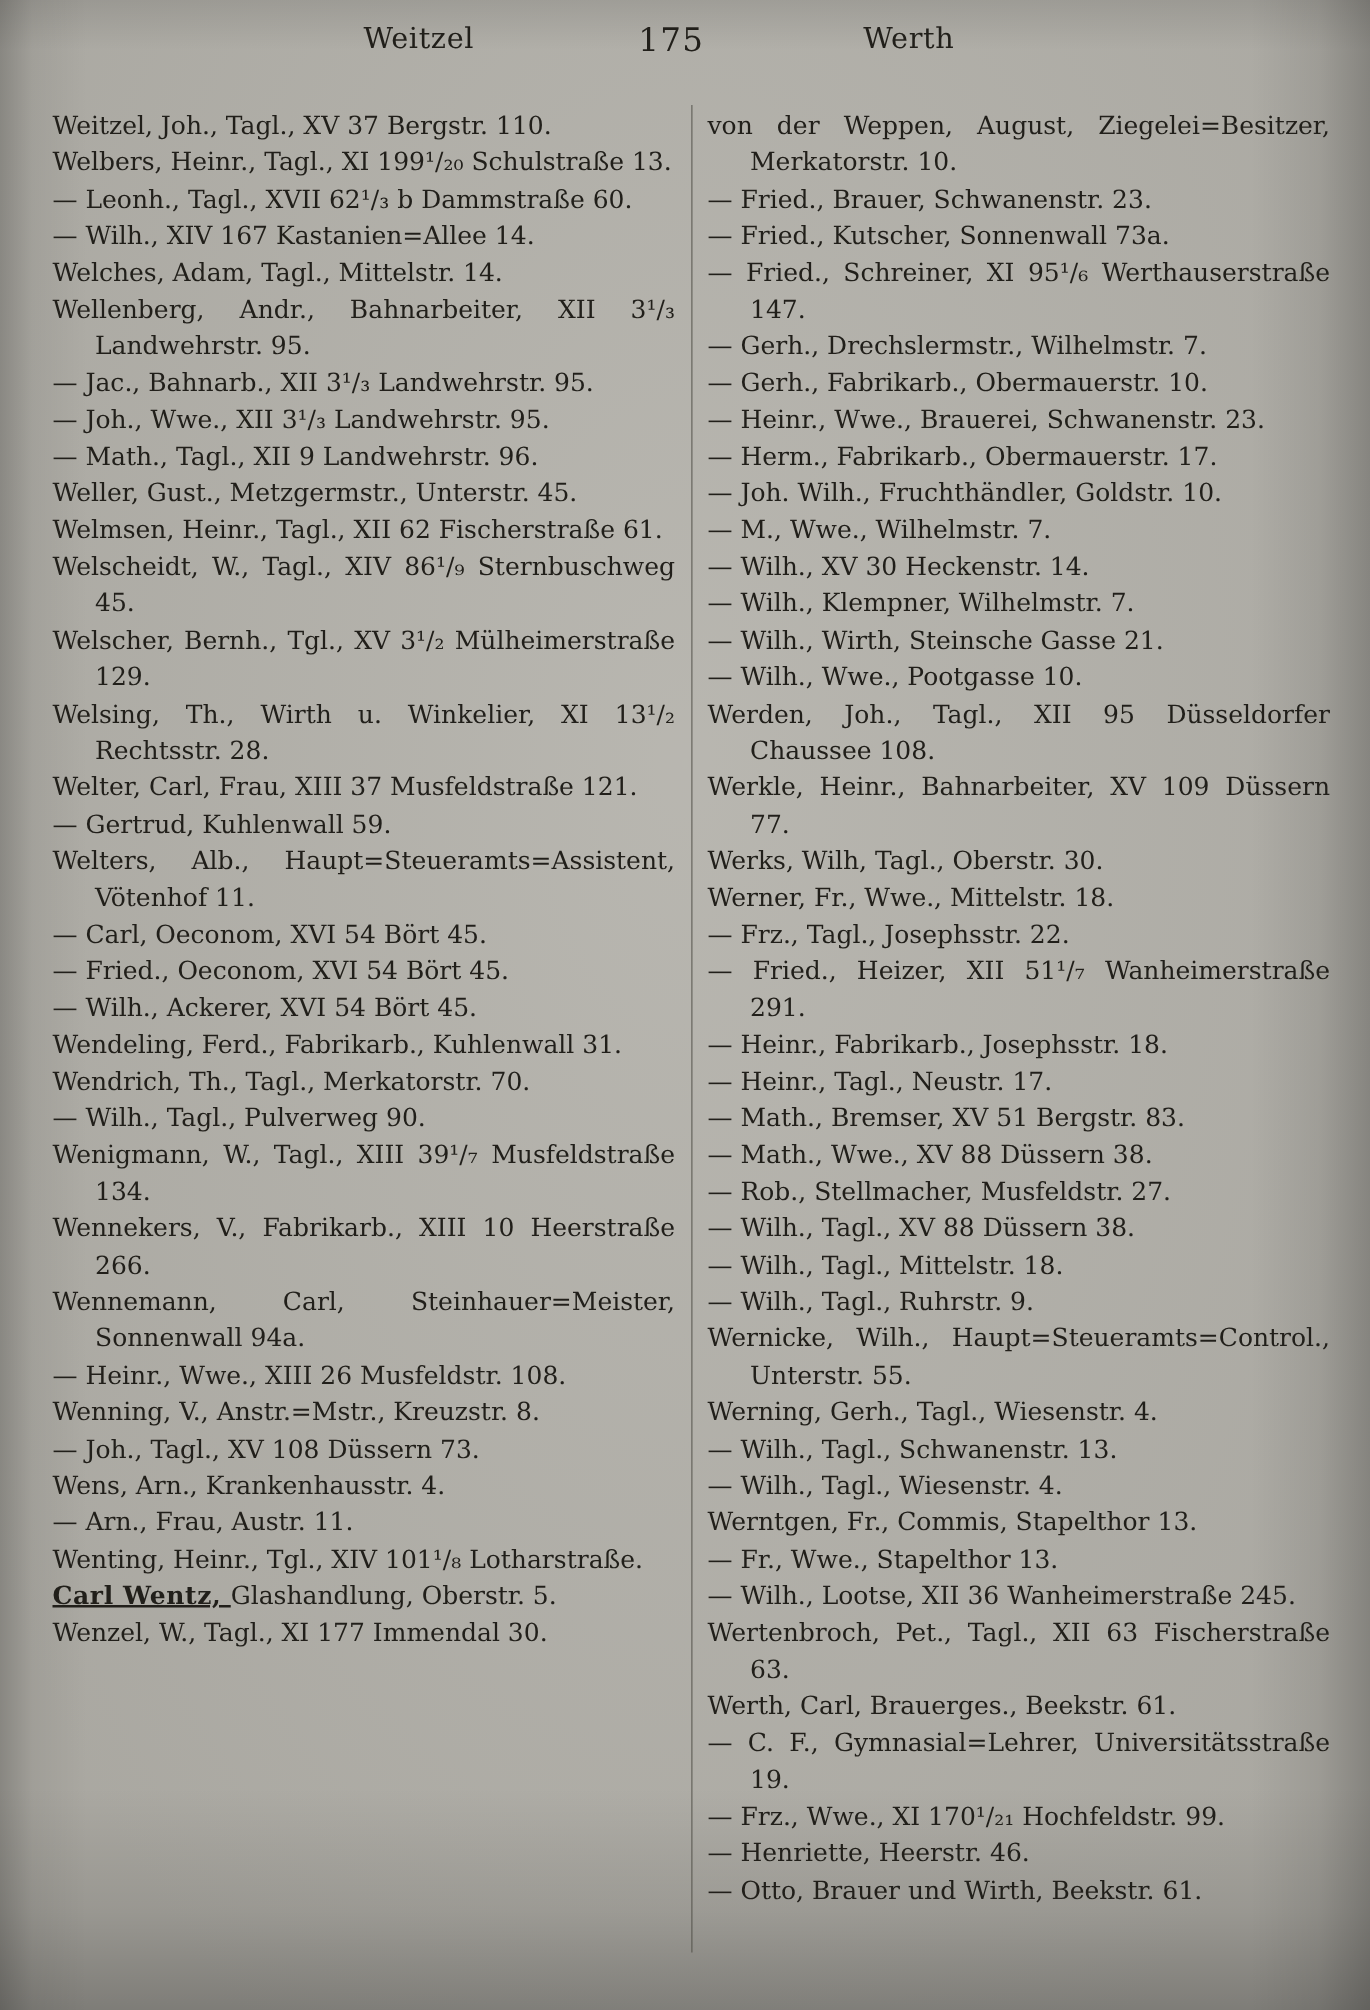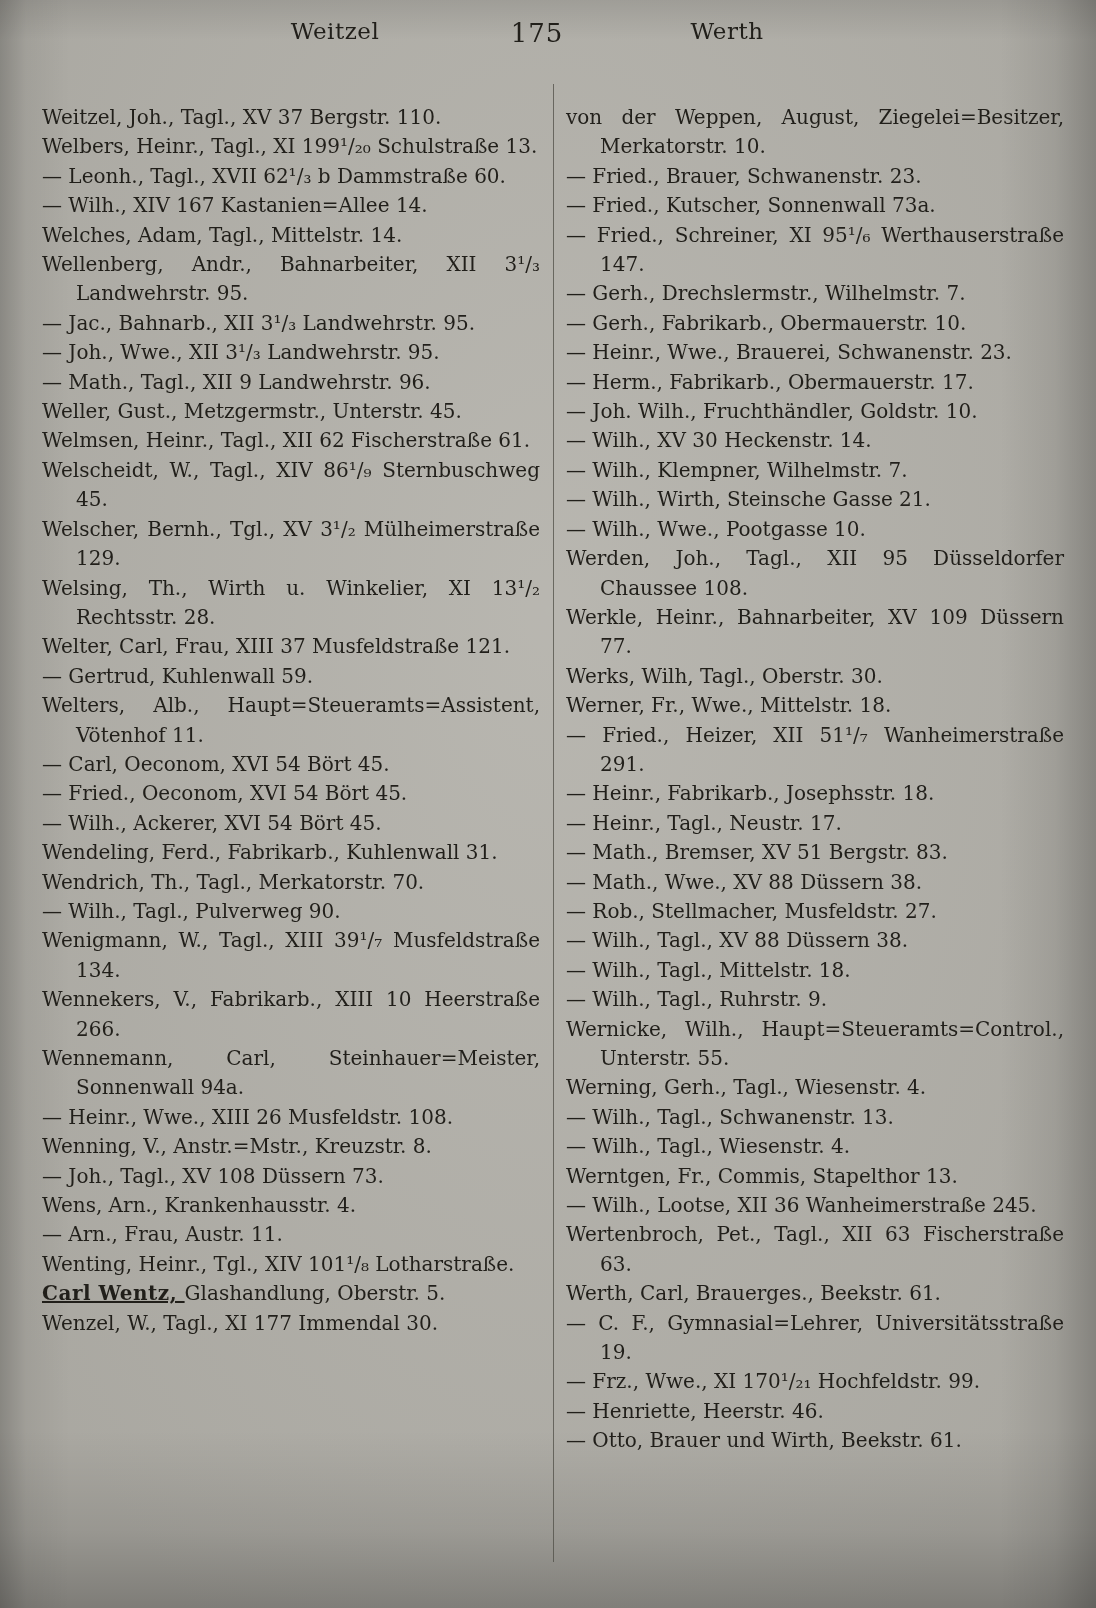--- a/index.html
+++ b/index.html
@@ -48,21 +48,20 @@
     background: #4f4d45;
     opacity: 0.75;
   }
   .col {
     position: absolute;
     top: 86px;
     width: 498px;
     font-size: 20px;
     line-height: 29.4px;
     text-align: justify;
-    margin-top: 17px;
   }
   .col-left  { left: 42px; }
   .col-right { left: 566px; }
   .entry {
     margin: 0;
     padding-left: 34px;
     text-indent: -34px;
     hyphens: none;
   }
   .entry b {
@@ -122,42 +121,45 @@
   <div class="col col-right">
       <p class="entry">von der Weppen, August, Ziegelei=Besitzer, Merkatorstr. 10.</p>
       <p class="entry">— Fried., Brauer, Schwanenstr. 23.</p>
       <p class="entry">— Fried., Kutscher, Sonnenwall 73a.</p>
       <p class="entry">— Fried., Schreiner, XI 95¹/₆ Werthauserstraße 147.</p>
       <p class="entry">— Gerh., Drechslermstr., Wilhelmstr. 7.</p>
       <p class="entry">— Gerh., Fabrikarb., Obermauerstr. 10.</p>
       <p class="entry">— Heinr., Wwe., Brauerei, Schwanenstr. 23.</p>
       <p class="entry">— Herm., Fabrikarb., Obermauerstr. 17.</p>
       <p class="entry">— Joh. Wilh., Fruchthändler, Goldstr. 10.</p>
+      <p class="entry">— M., Wwe., Wilhelmstr. 7.</p>
       <p class="entry">— Wilh., XV 30 Heckenstr. 14.</p>
       <p class="entry">— Wilh., Klempner, Wilhelmstr. 7.</p>
       <p class="entry">— Wilh., Wirth, Steinsche Gasse 21.</p>
       <p class="entry">— Wilh., Wwe., Pootgasse 10.</p>
       <p class="entry">Werden, Joh., Tagl., XII 95 Düsseldorfer Chaussee 108.</p>
       <p class="entry">Werkle, Heinr., Bahnarbeiter, XV 109 Düssern 77.</p>
       <p class="entry">Werks, Wilh, Tagl., Oberstr. 30.</p>
       <p class="entry">Werner, Fr., Wwe., Mittelstr. 18.</p>
+      <p class="entry">— Frz., Tagl., Josephsstr. 22.</p>
       <p class="entry">— Fried., Heizer, XII 51¹/₇ Wanheimerstraße 291.</p>
       <p class="entry">— Heinr., Fabrikarb., Josephsstr. 18.</p>
       <p class="entry">— Heinr., Tagl., Neustr. 17.</p>
       <p class="entry">— Math., Bremser, XV 51 Bergstr. 83.</p>
       <p class="entry">— Math., Wwe., XV 88 Düssern 38.</p>
       <p class="entry">— Rob., Stellmacher, Musfeldstr. 27.</p>
       <p class="entry">— Wilh., Tagl., XV 88 Düssern 38.</p>
       <p class="entry">— Wilh., Tagl., Mittelstr. 18.</p>
       <p class="entry">— Wilh., Tagl., Ruhrstr. 9.</p>
       <p class="entry">Wernicke, Wilh., Haupt=Steueramts=Control., Unterstr. 55.</p>
       <p class="entry">Werning, Gerh., Tagl., Wiesenstr. 4.</p>
       <p class="entry">— Wilh., Tagl., Schwanenstr. 13.</p>
       <p class="entry">— Wilh., Tagl., Wiesenstr. 4.</p>
       <p class="entry">Werntgen, Fr., Commis, Stapelthor 13.</p>
+      <p class="entry">— Fr., Wwe., Stapelthor 13.</p>
       <p class="entry">— Wilh., Lootse, XII 36 Wanheimerstraße 245.</p>
       <p class="entry">Wertenbroch, Pet., Tagl., XII 63 Fischerstraße 63.</p>
       <p class="entry">Werth, Carl, Brauerges., Beekstr. 61.</p>
       <p class="entry">— C. F., Gymnasial=Lehrer, Universitätsstraße 19.</p>
       <p class="entry">— Frz., Wwe., XI 170¹/₂₁ Hochfeldstr. 99.</p>
       <p class="entry">— Henriette, Heerstr. 46.</p>
       <p class="entry">— Otto, Brauer und Wirth, Beekstr. 61.</p>
     </div>
 </div>
 

